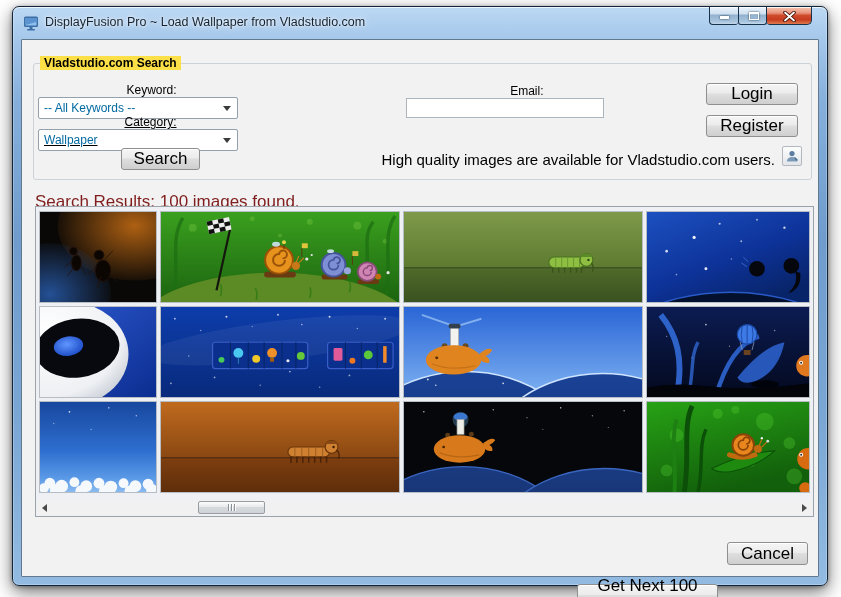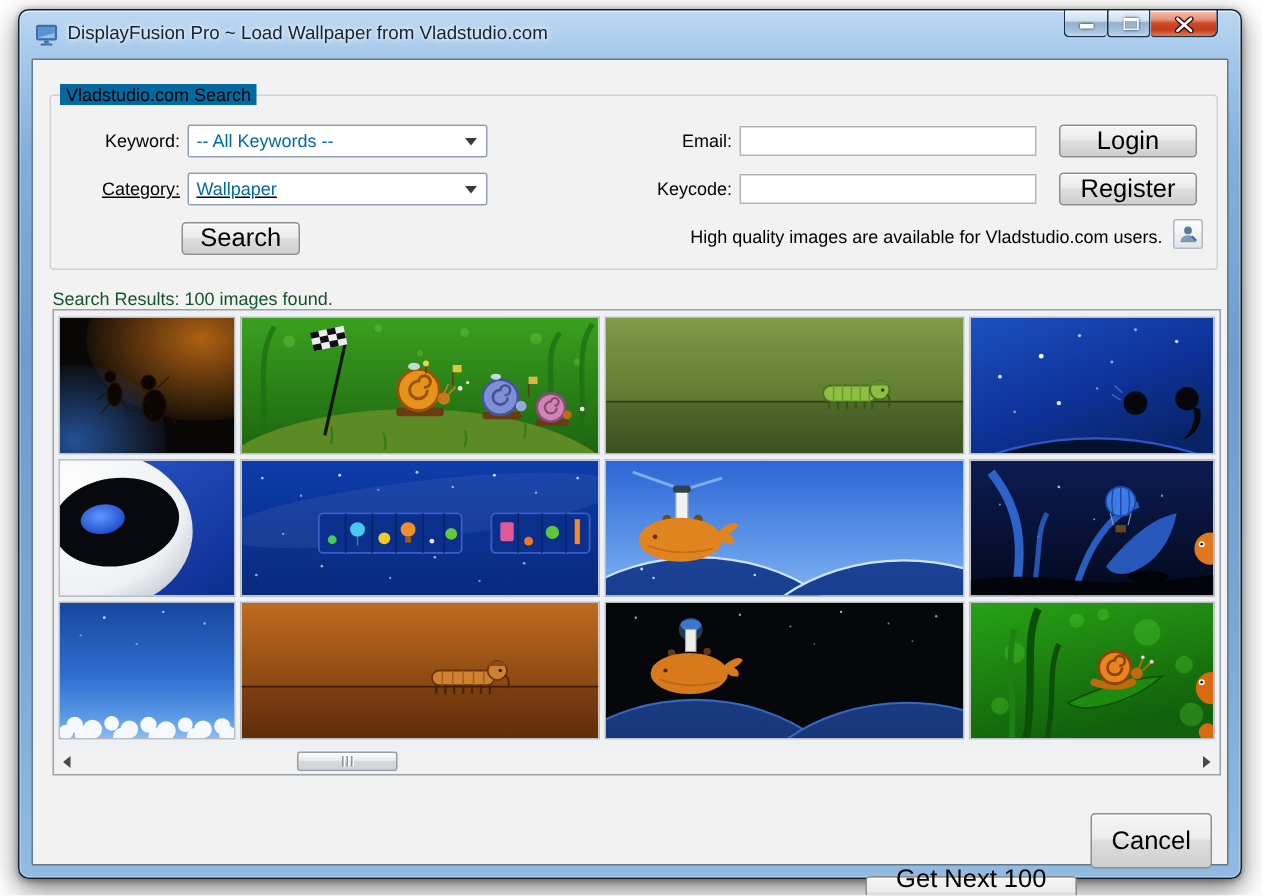--- a/index.html
+++ b/index.html
@@ -37,46 +37,46 @@
   .close-glyph { position:absolute; left:16px; top:4px; }
 
   .client {
     position:absolute; left:8px; right:8px; top:32px; bottom:8px;
     background:#f2f2f2; border:1px solid #62798f; border-radius:1px;
   }
 
   
   .groupbox { position:absolute; left:11px; top:23px; width:779px; height:117px;
     border:1px solid #cdd2d8; border-radius:3px; }
-  .legend { position:absolute; left:6px; top:-8px; background:#0369a1; padding:0 4px; font-size:12px; color:#000; }
+  .legend { position:absolute; left:6px; top:-8px; background:#fde047; padding:0 4px; font-size:12px; color:#000;font-weight:bold; }
   .lbl { font-size:12px; color:#000; }
-  .frow { position:absolute; display:flex; align-items:center; }
+  .frow { position:absolute; display:flex; align-items:center;flex-direction:column; }
   .frow .lbl { width:82px; text-align:right; margin-right:5px; }
 
   .combo { width:200px; height:22px; background:#fff; border:1px solid #94a0ab; border-radius:2px; position:relative; display:flex; align-items:center; }
   .combo-text { font-size:12px; padding-left:5px; color:#0369a1; }
   .combo-arrow { position:absolute; right:6px; top:8px; width:0; height:0;
     border-left:4px solid transparent; border-right:4px solid transparent; border-top:5px solid #3a3a3a; }
 
   .textbox { width:198px; height:20px; background:#fff; border:1px solid #aab5be; font-size:12px; padding:0 4px; font-family:"Liberation Sans",sans-serif; }
 
   .btn { font-size:17px; color:#000; text-align:center;
     background:linear-gradient(180deg,#f5f5f5 0%,#ececec 45%,#dedede 50%,#cfcfcf 100%);
     border:1px solid #8e8f8f; border-radius:3px; box-shadow:inset 0 1px 0 #fff;
     display:flex; align-items:center; justify-content:center; font-family:"Liberation Sans",sans-serif; cursor:default; }
   .btn-search { position:absolute; left:87px; top:84px; width:79px; height:22px; }
   .btn-login { position:absolute; left:672px; top:19px; width:92px; height:22px; }
   .btn-register { position:absolute; left:672px; top:51px; width:92px; height:22px; }
-  .note { position:absolute; right:36px; top:87px; font-size:12px; color:#000; white-space:nowrap; }
+  .note { position:absolute; right:36px; top:87px; font-size:15px; color:#000; white-space:nowrap; }
   .note-iconbtn { position:absolute; right:9px; top:82px; width:20px; height:20px;
     border:1px solid #b2b8be; border-radius:2px;
     background:linear-gradient(180deg,#fdfdfd,#e2e6ea); display:flex; align-items:center; justify-content:center; }
 
   
-  .results-label { position:absolute; left:13px; top:152px; font-size:12px; color:#14532d; }
+  .results-label { position:absolute; left:13px; top:152px; font-size:17px; color:#7f1d1d; }
   .results-panel { position:absolute; left:13px; top:166px; width:779px; height:311px;
     background:#eef0f3; border:1px solid #9aa2aa; overflow:hidden; }
   .grid { position:absolute; left:0; top:0; right:0; padding:4px 3px 0 3px; }
   .grid-row { display:flex; gap:3px; margin-bottom:3px; }
   .cell { height:92px; border:1px solid #b7bdc5; background:#fff; overflow:hidden; position:relative; }
   .cell svg { display:block; width:100%; height:100%; }
   .w1 { width:118px; } .w2 { width:240px; } .w3 { width:240px; } .w4 { flex:1; }
 
   
   .hscroll { position:absolute; left:1px; right:1px; bottom:1px; height:15px; background:#f1f1f1; }
@@ -85,21 +85,21 @@
   .tri-l { width:0; height:0; border-top:4px solid transparent; border-bottom:4px solid transparent; border-right:5px solid #4a4a4a; }
   .tri-r { width:0; height:0; border-top:4px solid transparent; border-bottom:4px solid transparent; border-left:5px solid #4a4a4a; }
   .sb-thumb { position:absolute; left:161px; top:1px; width:67px; height:13px;
     border:1px solid #979da3; border-radius:2px;
     background:linear-gradient(180deg,#fcfcfc,#e8eaec 45%,#d7dadd 50%,#cfd2d6);
     display:flex; align-items:center; justify-content:center; gap:2px; }
   .grip { width:1px; height:7px; background:#8d939a; box-shadow:1px 0 0 #fff; }
 
   
   .btn-getnext { position:absolute; left:555px; top:502px; width:141px; height:23px;margin-top:42px; }
-  .btn-cancel { position:absolute; left:705px; top:502px; width:81px; height:37px; }
+  .btn-cancel { position:absolute; left:705px; top:502px; width:81px; height:23px; }
 </style>
 </head>
 <body>
 
 <div class="stage">
   <div class="window">
 
     <div class="titlebar">
       <svg class="app-icon" viewBox="0 0 16 16">
         <rect x="1" y="1.5" width="14" height="10.5" rx="1.5" fill="#3d6ea5"></rect>
@@ -146,24 +146,20 @@
           </div>
         </div>
 
         <button class="btn btn-search">Search</button>
 
         <div class="frow" style="left:372px; top:20px;">
           <span class="lbl">Email:</span>
           <input class="textbox" type="text" value="" style="">
         </div>
 
-        <div class="frow" style="left:372px; top:52px;">
-          <span class="lbl">Keycode:</span>
-          <input class="textbox" type="text" value="" style="">
-        </div>
 
         <button class="btn btn-login">Login</button>
         <button class="btn btn-register">Register</button>
 
         <span class="note">High quality images are available for Vladstudio.com users.</span>
         <div class="note-iconbtn">
           <svg width="14" height="14" viewBox="0 0 14 14">
             <circle cx="7" cy="4.6" r="2.6" fill="#5d7da0"></circle>
             <path d="M1.8,12.5 q0.6,-4.6 5.2,-4.6 q4.6,0 5.2,4.6 z" fill="#7d9ab8"></path>
             <path d="M9.5,8.5 l3,3" stroke="#4a6a8c" stroke-width="1.4"></path>

